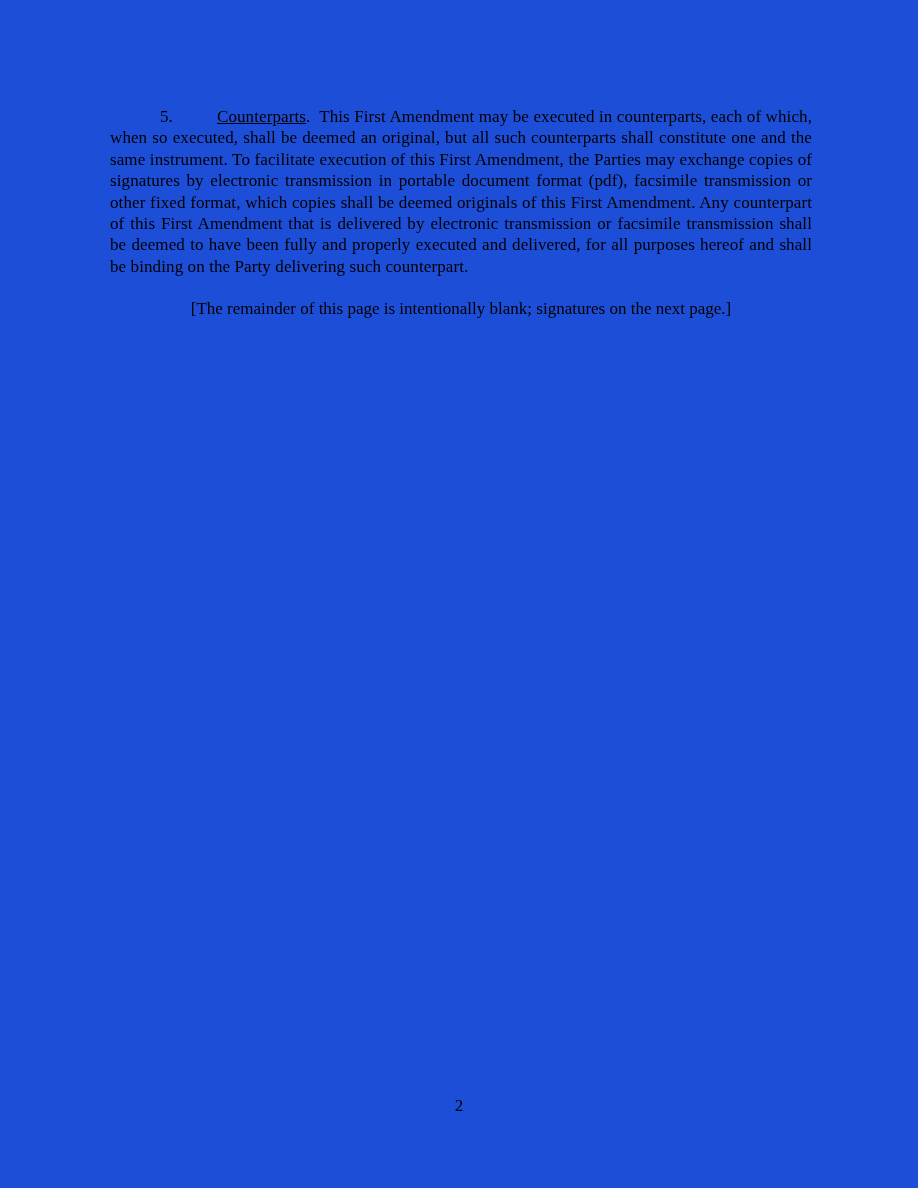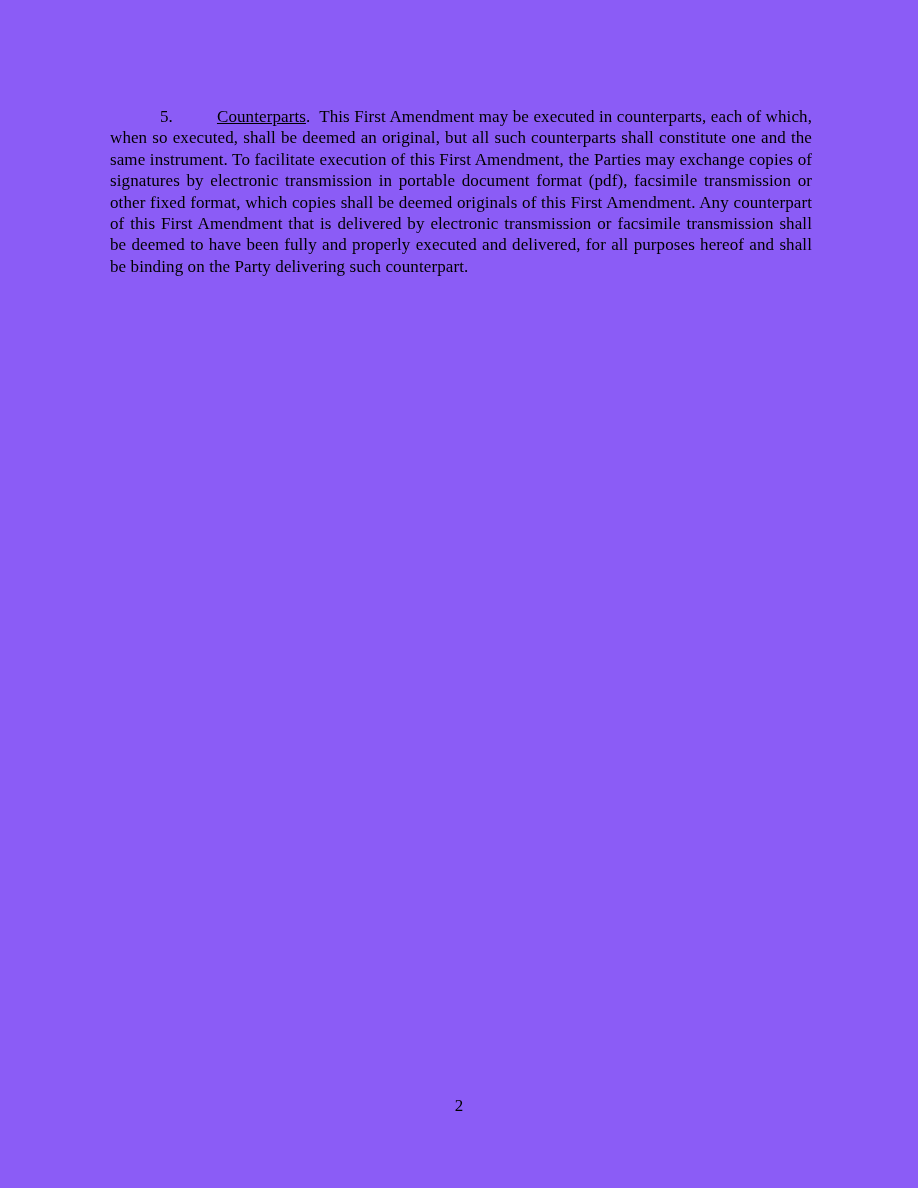--- a/index.html
+++ b/index.html
@@ -4,21 +4,21 @@
 <style>
   html, body {
     margin: 0;
     padding: 0;
     background: #ffffff;
   }
   .page {
     position: relative;
     width: 918px;
     height: 1188px;
-    background: #8b5cf6;
+    background: #1d4ed8;
     color: #000000;
     font-family: "Liberation Serif", serif;
     overflow: hidden;
   }
   .content {
     position: absolute;
     top: 106px;
     left: 110px;
     width: 702px;
   }
@@ -53,16 +53,17 @@
     line-height: 21.4px;
   }
 </style>
 </head>
 <body>
 
 <div class="page">
   <div class="content">
     <p class="section-para"><span>5.</span><span class="tab-spacer"></span><span class="section-heading">Counterparts</span><span>.</span>&nbsp;&nbsp;<span>This First Amendment may be executed in counterparts, each of which, when so executed, shall be deemed an original, but all such counterparts shall constitute one and the same instrument. To facilitate execution of this First Amendment, the Parties may exchange copies of signatures by electronic transmission in portable document format (pdf), facsimile transmission or other fixed format, which copies shall be deemed originals of this First Amendment.  Any counterpart of this First Amendment that is delivered by electronic transmission or facsimile transmission shall be deemed to have been fully and properly executed and delivered, for all purposes hereof and shall be binding on the Party delivering such counterpart.</span></p>
 
+    <p class="placeholder-note">[The remainder of this page is intentionally blank; signatures on the next page.]</p>
   </div>
 
   <div class="page-number">2</div>
 </div>
 
 </body></html>

